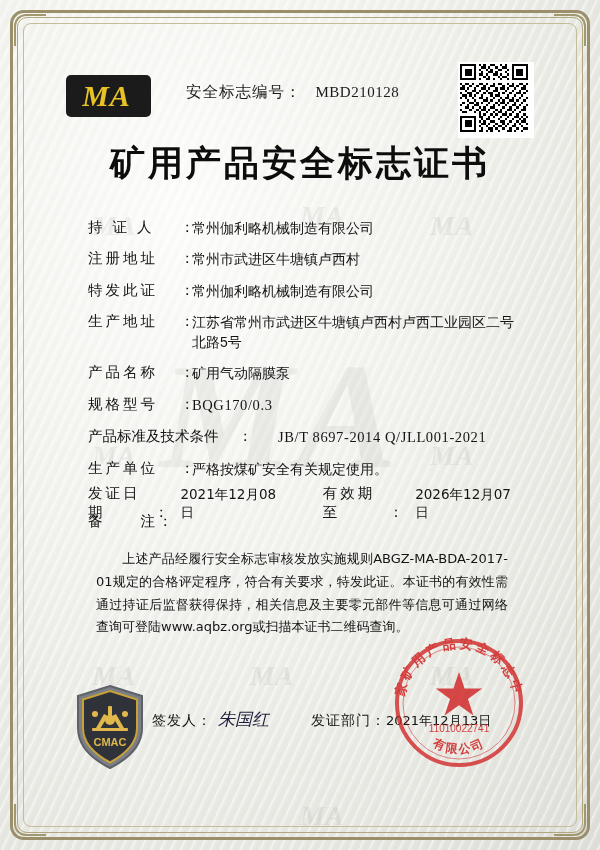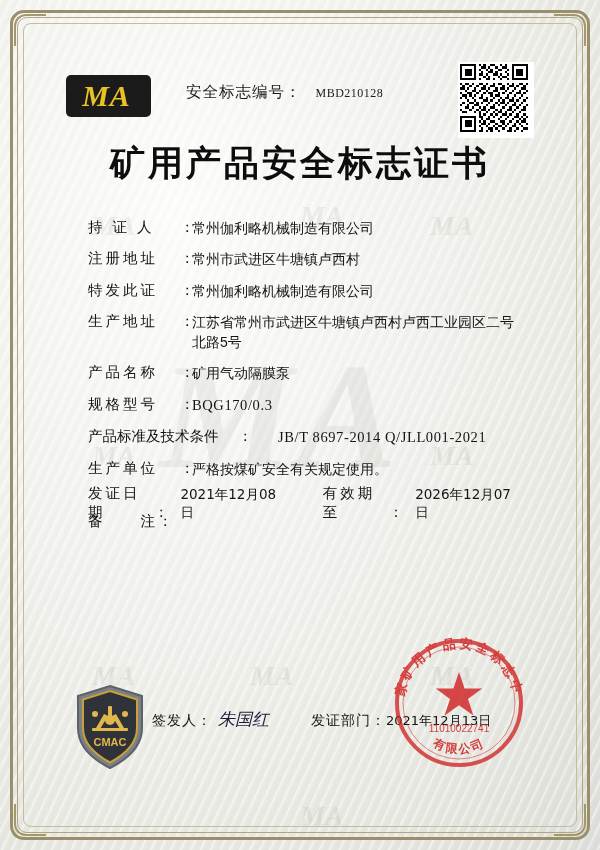--- a/index.html
+++ b/index.html
@@ -109,21 +109,21 @@
     left: 186px;
     top: 82px;
     font-size: 15.5px;
     color: #1a1a1a;
     letter-spacing: 1px;
   }
   .cert-no .val {
     font-family: "Liberation Serif", serif;
     letter-spacing: 0.5px;
     margin-left: 14px;
-    font-size: 12px;
+    font-size: 15px;
   }
 
   
   .qr {
     position: absolute;
     right: 66px;
     top: 62px;
     width: 72px;
     height: 72px;
     background: #fff;
@@ -594,20 +594,21 @@
     <span class="gap"></span>
     <span class="lab">有效期至</span>
     <span>：</span>
     <span class="dv">2026年12月07日</span>
   </div>
 
   <div class="remark">
     <span>备　　注</span><span class="c">：</span><span></span>
   </div>
 
+  <div class="para"><span class="indent"></span><span>上述产品经履行安全标志审核发放实施规则ABGZ-MA-BDA-2017-01规定的合格评定程序，符合有关要求，特发此证。本证书的有效性需通过持证后监督获得保持，相关信息及主要零元部件等信息可通过网络查询可登陆www.aqbz.org或扫描本证书二维码查询。</span></div>
 
   <div class="cmac">
     <svg width="72" height="86" viewBox="0 0 72 86">
       <path d="M36 2 L68 12 L68 44 C68 64 52 76 36 84 C20 76 4 64 4 44 L4 12 Z" fill="#7b7f86" stroke="#5d6168" stroke-width="2"></path>
       <path d="M36 7 L63 15.5 L63 44 C63 61 49 71.5 36 78.5 C23 71.5 9 61 9 44 L9 15.5 Z" fill="#2f3238" stroke="#c8a13a" stroke-width="2"></path>
       <g fill="#e0b84b">
         <circle cx="36" cy="36" r="5"></circle>
         <rect x="18" y="44" width="36" height="3" rx="1"></rect>
         <path d="M22 44 L30 30 L34 32 L26 45 Z"></path>
         <path d="M50 44 L42 30 L38 32 L46 45 Z"></path>

